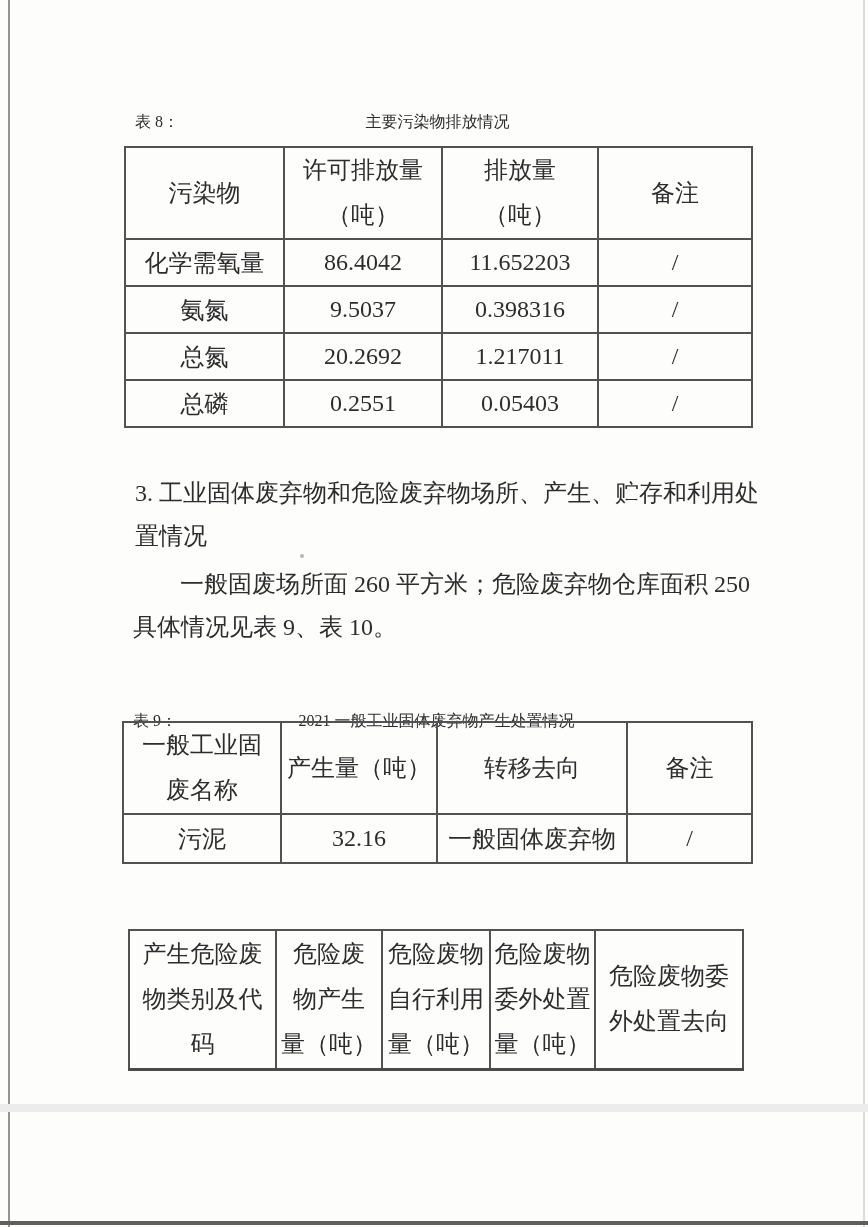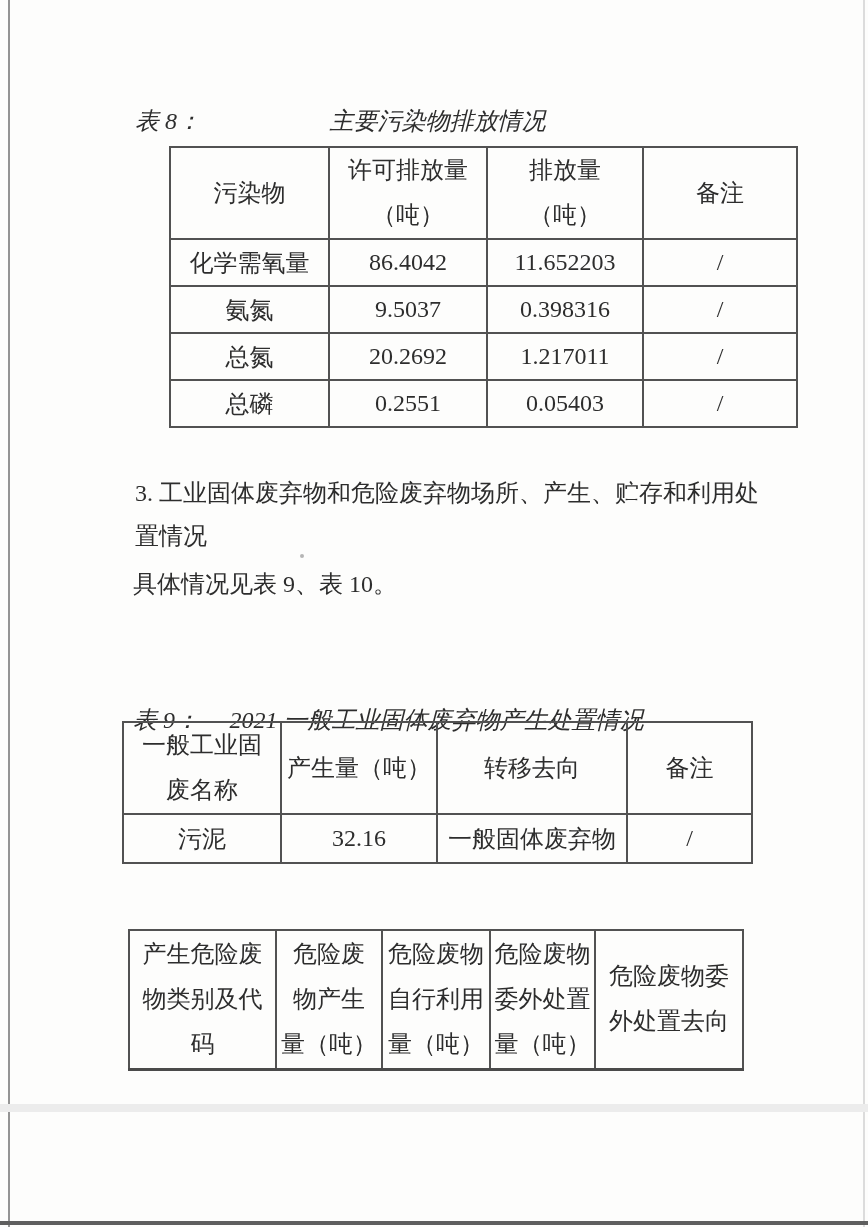--- a/index.html
+++ b/index.html
@@ -11,21 +11,21 @@
     color:#2d2d2d;
   }
   
   .edge-left   { position:absolute; left:8px; top:0; width:2px; height:1227px; background:#949494; }
   .edge-right  { position:absolute; left:863px; top:0; width:2px; height:1227px; background:#dcdcdc; }
   .edge-bottom { position:absolute; left:0; top:1221px; width:868px; height:4px; background:#5f5f5f; }
   .scan-band   { position:absolute; left:0; top:1104px; width:868px; height:8px; background:#ececec; }
   .stray-mark  { position:absolute; left:300px; top:554px; width:4px; height:4px; border-radius:50%; background:#b5b5b5; }
 
   
-  .caption { position:absolute; height:43px; line-height:43px; font-size:24px;font-style:italic; }
+  .caption { position:absolute; height:43px; line-height:43px; font-size:16px; }
   .cap-label { position:absolute; top:0; white-space:nowrap; }
   .cap-title { position:absolute; left:0; right:0; top:0; text-align:center; white-space:nowrap; }
 
   
   table { position:absolute; border-collapse:collapse; table-layout:fixed; background:transparent; }
   th, td {
     border:2px solid #525252; font-weight:normal; text-align:center;
     vertical-align:middle; font-size:24px; padding:0; color:#2d2d2d;
   }
   .pre { white-space:pre-line; line-height:45px; }
@@ -51,21 +51,21 @@
   <div class="edge-left"></div>
   <div class="edge-right"></div>
   <div class="scan-band"></div>
   <div class="edge-bottom"></div>
 
   <div class="caption" style="left:124px; top:100px; width:627px;">
     <span class="cap-label" style="left:11px;">表 8：</span>
     <span class="cap-title">主要污染物排放情况</span>
   </div>
 
-  <table id="table8" style="left:124px; top:146px; width:627px;margin-left:45px;">
+  <table id="table8" style="left:124px; top:146px; width:627px;">
     <colgroup>
         <col style="width:159px">
         <col style="width:158px">
         <col style="width:156px">
         <col style="width:154px">
       </colgroup>
     <thead>
       <tr>
         <th class="pre">污染物</th>
         <th class="pre">许可排放量
@@ -103,20 +103,21 @@
     </tbody>
   </table>
 
   <div class="heading">
     <div class="line">3. 工业固体废弃物和危险废弃物场所、产生、贮存和利用处</div>
     <div class="line">置情况</div>
   </div>
   <div class="stray-mark"></div>
 
   <div class="para">
+    <div class="line indent">一般固废场所面 260 平方米；危险废弃物仓库面积 250</div>
     <div class="line">具体情况见表 9、表 10。</div>
   </div>
 
   <div class="caption" style="left:122px; top:699px; width:629px;">
     <span class="cap-label" style="left:11px;">表 9：</span>
     <span class="cap-title">2021 一般工业固体废弃物产生处置情况</span>
   </div>
 
   <table id="table9" style="left:122px; top:721px; width:629px;">
     <colgroup>

